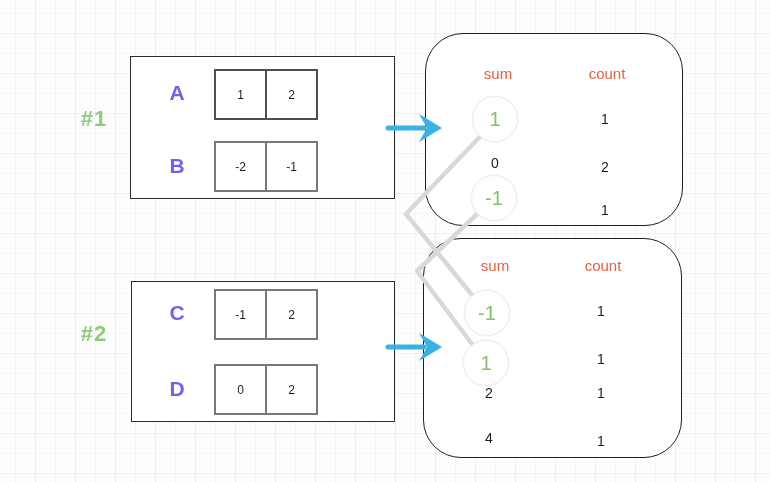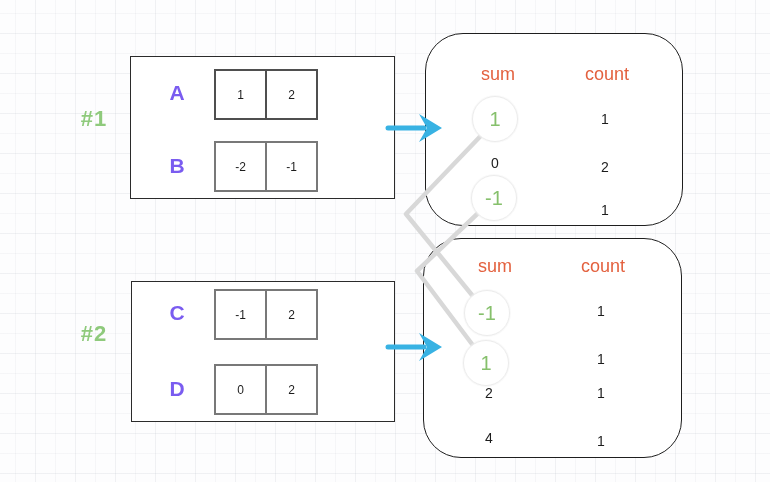--- a/index.html
+++ b/index.html
@@ -37,21 +37,21 @@
     width:49px;height:47px;display:flex;align-items:center;justify-content:center;
     font-size:12px;color:#1c1c1c;font-weight:500;
   }
   .pair-array.dark .cell + .cell{border-left:2px solid #4f4f4f;}
   .pair-array.gray .cell + .cell{border-left:2.4px solid #787878;}
   .result-table{
     position:absolute;background:#ffffff;border:1.6px solid #1e1e1e;
     border-radius:38px;box-sizing:border-box;
   }
   .col-header{
-    position:absolute;width:70px;text-align:center;font-size:18px;
+    position:absolute;width:70px;text-align:center;font-size:15px;
     color:#e3613f;font-weight:500;line-height:22px;
   }
   .plain-val{
     position:absolute;width:30px;height:20px;text-align:center;
     font-size:14px;color:#1c1c1c;line-height:20px;font-weight:500;
   }
   .sum-circle{
     position:absolute;width:46px;height:46px;border-radius:50%;
     border:1.6px solid #ececec;background:#ffffff;box-sizing:border-box;
     display:flex;align-items:center;justify-content:center;

